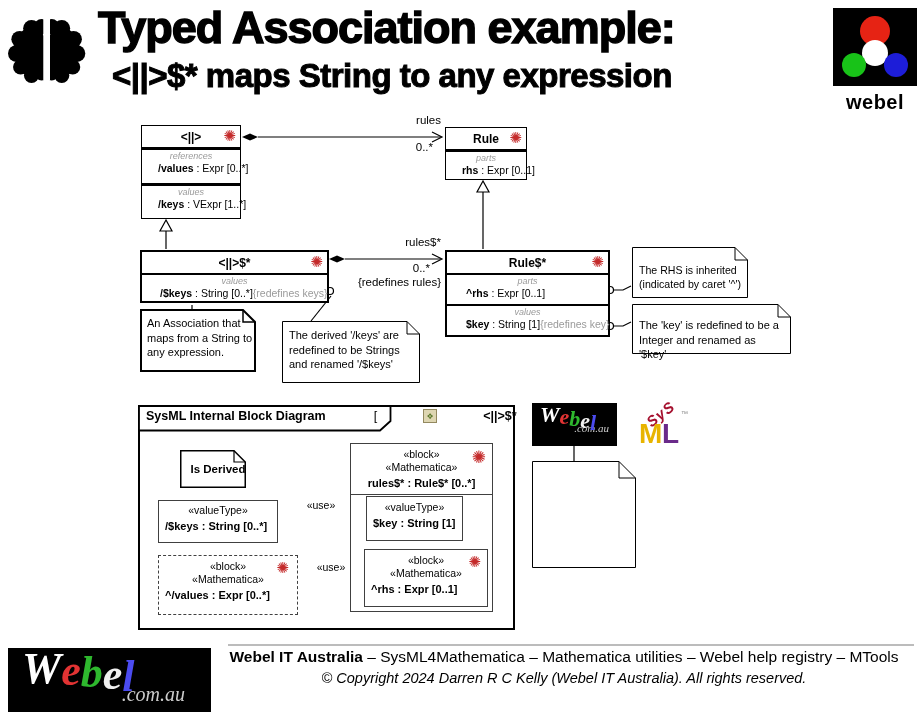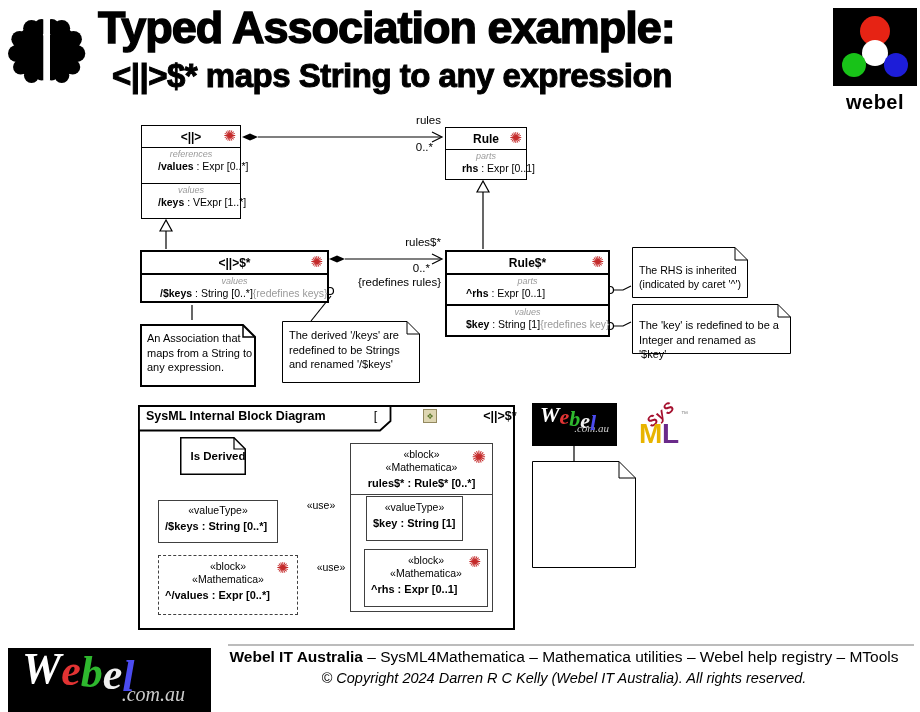--- a/index.html
+++ b/index.html
@@ -10,21 +10,21 @@
   
   .main-title { position:absolute; left:98px; top:2px; font-size:45px; font-weight:bold; letter-spacing:-1px; -webkit-text-stroke:1.4px #000; white-space:nowrap; }
   .sub-title  { position:absolute; left:112px; top:57px; font-size:33px; font-weight:bold; letter-spacing:-0.5px; -webkit-text-stroke:1px #000; white-space:nowrap; }
   .webel-badge { position:absolute; left:833px; top:8px; width:84px; text-align:center; }
   .webel-badge .badge-label { font-weight:bold; font-size:20px; letter-spacing:0.5px; margin-top:1px; }
 
   
   .clsbox { position:absolute; background:#fff; border:1px solid #000; }
   .clsbox.thick { border-width:2px; }
   .cls-title { position:relative; height:21px; display:flex; align-items:center; justify-content:center; font-weight:bold; font-size:12px; }
-  .sep { border-top:1px solid #000000; }
+  .sep { border-top:3px solid #000000; }
   .thick .sep { border-top-width:2px; }
   .gear { position:absolute; right:4px; top:2px; color:#c42a2a; font-size:15px; line-height:1; font-weight:normal; }
   .comp { position:relative; }
   .comp-label { text-align:center; font-size:9px; font-style:italic; color:#9a9a9a; padding-top:2px; line-height:1.1; }
   .prop-line { font-size:10.5px; white-space:nowrap; line-height:1.3; padding-left:3px; }
   .prop-line.center { text-align:center; padding-left:0; }
   .prop-name { font-weight:bold;margin-left:16px; }
   .prop-redef { color:#9a9a9a; }
 
   
@@ -213,21 +213,21 @@
     <div class="prop-line"><span class="prop-name">$key</span><span> : String [1]</span><span class="prop-redef">{redefines key}</span></div>
   </div>
 </div>
 
 <div class="edge-label r" style="left:393px;top:114px;width:48px">rules</div>
 <div class="edge-label r" style="left:393px;top:141px;width:40px">0..*</div>
 <div class="edge-label r" style="left:370px;top:236px;width:71px">rules$*</div>
 <div class="edge-label r" style="left:388px;top:262px;width:42px">0..*</div>
 <div class="edge-label r" style="left:345px;top:276px;width:96px">{redefines rules}</div>
 
-<div class="note" style="left:140px;top:324px;width:128px;height:63px">
+<div class="note" style="left:140px;top:309px;width:128px;height:63px">
   <svg width="116" height="63" viewBox="0 0 116 63">
       <path d="M1,1 H103 L115,13 V62 H1 Z" fill="#fff" stroke="#000" stroke-width="2"></path>
       <path d="M103,1 V13 H115" fill="none" stroke="#000" stroke-width="1.5"></path>
     </svg>
   <div class="note-text">An Association that maps from a String to any expression.</div>
 </div>
 
 <div class="note" style="left:282px;top:321px;width:138px;height:62px">
   <svg width="138" height="62" viewBox="0 0 138 62">
       <path d="M0.5,0.5 H125 L137.5,13 V61.5 H0.5 Z" fill="#fff" stroke="#000" stroke-width="1"></path>
@@ -260,21 +260,21 @@
     <div class="ibd-tab-content">
       <span class="t-bold">SysML Internal Block Diagram</span>
       <span style="margin-left:6px">[</span>
       <span class="ibd-icon">❖</span>
       <span class="t-bold">&lt;||&gt;$*</span>
       <span style="margin-left:5px">]</span>
     </div>
   </div>
 </div>
 
-<div class="note" style="left:180px;top:437px;width:76px;height:38px">
+<div class="note" style="left:180px;top:450px;width:76px;height:38px">
   <svg width="66" height="38" viewBox="0 0 66 38">
       <path d="M0.75,0.75 H54 L65.25,12 V37.25 H0.75 Z" fill="#fff" stroke="#000" stroke-width="1.5"></path>
       <path d="M54,0.75 V12 H65.25" fill="none" stroke="#000" stroke-width="1.2"></path>
     </svg>
   <div class="isderived-text">Is Derived</div>
 </div>
 
 <div class="ibd-box" style="left:158px;top:500px;width:120px;height:43px">
   <div class="stereo" style="margin-top:3px">«valueType»</div>
   <div class="ibd-name">/$keys : String [0..*]</div>

